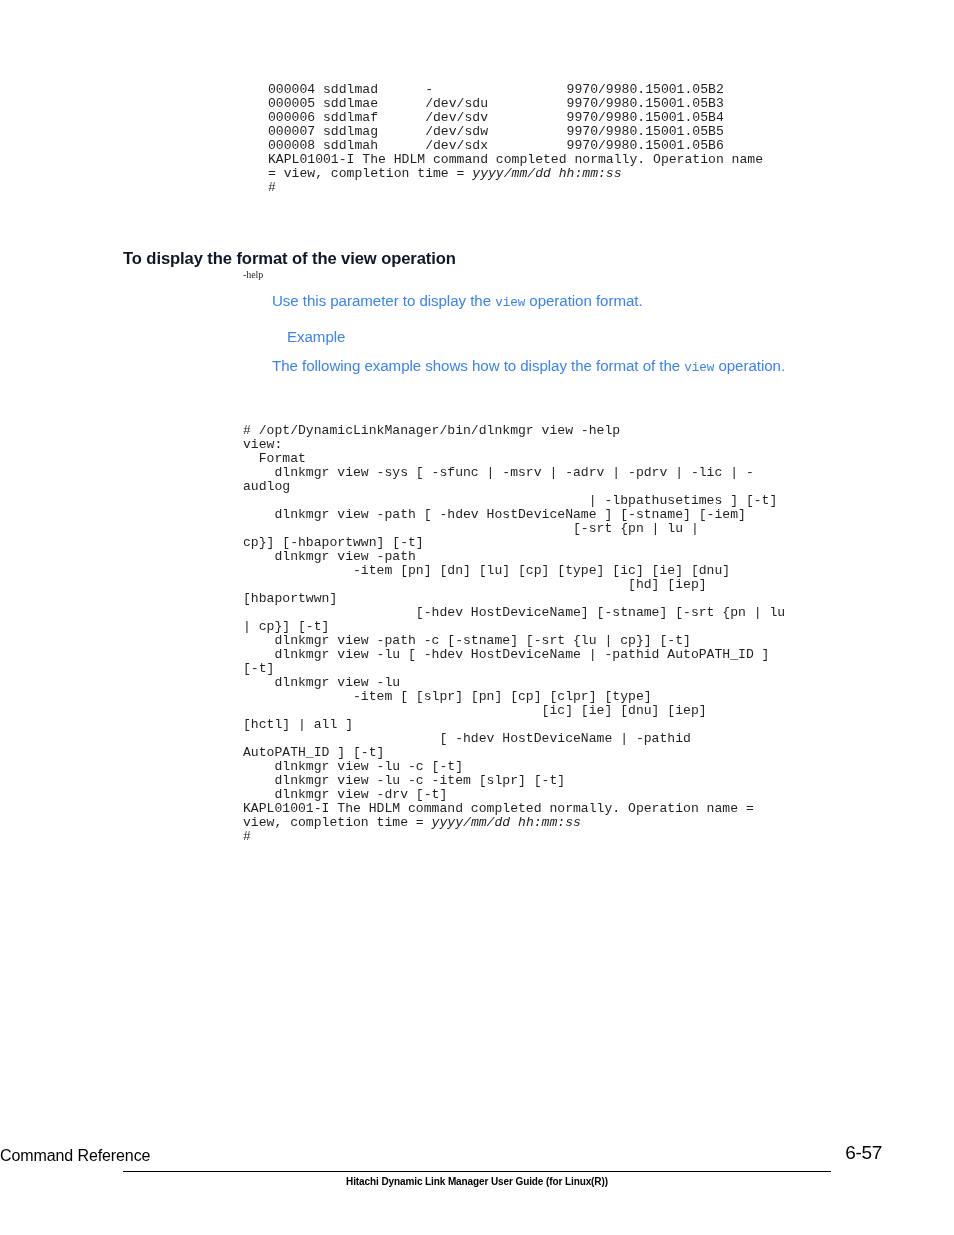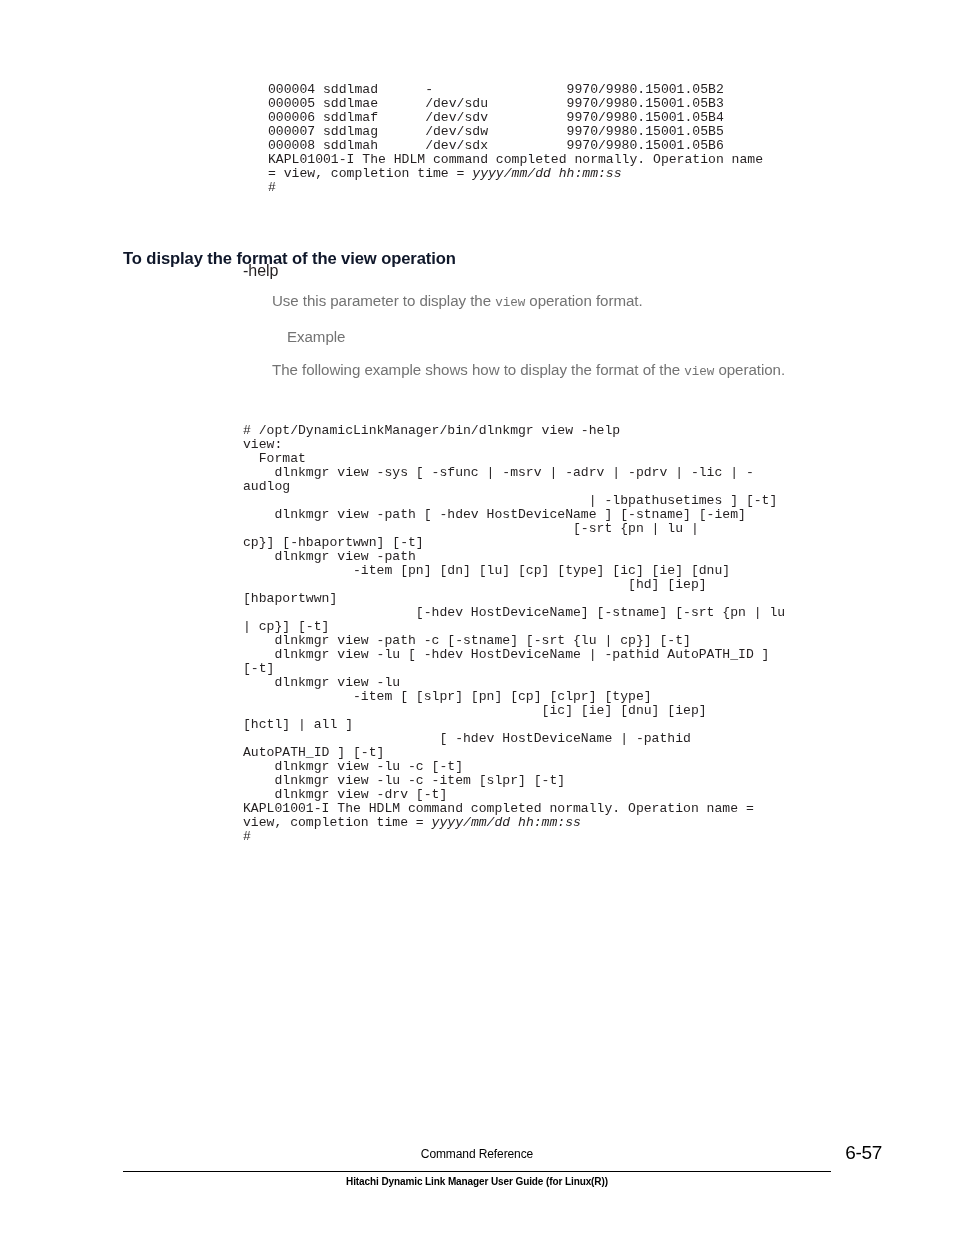--- a/index.html
+++ b/index.html
@@ -52,51 +52,50 @@
     top: 235px;
     font-size: 16.6px;
     font-weight: bold;
     color: #0f172a;
     letter-spacing: -0.1px;
   }
 
   .prose {
     position: absolute;
     font-size: 15.1px;
-    color: #737373;
+    color: #3b82f6;
     letter-spacing: -0.05px;
   }
   .prose .mono {
     font-family: "Liberation Mono", "DejaVu Sans Mono", monospace;
     font-size: 12.6px;
   }
 
   #param-help {
     left: 243px;
-    top: 262px;
-    font-family: Liberation Sans, sans-serif;
-    font-size: 16px;
+    top: 269px;
+    font-family: Liberation Serif, serif;
+    font-size: 10px;
     color: #231f20;
   }
   #param-help-desc {
     left: 272px;
     top: 292px;
     width: 620px;
   }
   #example-label {
     left: 243px;
     top: 328px;
     margin-left: 44px;
   }
   #example-desc {
     left: 272px;
     top: 351px;
     width: 570px;
-    line-height: 20px;
-    margin-top: 9px;
+    line-height: 29px;
   }
 
   
   .footer {
     position: absolute;
     left: 0;
     top: 1140px;
     width: 954px;
     height: 70px;
   }
@@ -106,22 +105,22 @@
     top: 31px;
     width: 708px;
     height: 1px;
     background: #000000;
   }
   .footer-running-head {
     position: absolute;
     left: 0;
     top: 7px;
     width: 954px;
-    text-align: center;
-    font-size: 12px;
+    text-align: left;
+    font-size: 16px;
     letter-spacing: -0.1px;
   }
   .footer-pagenum {
     position: absolute;
     right: 72px;
     top: 2px;
     font-size: 19px;
     letter-spacing: -0.3px;
   }
   .footer-guide-title {

